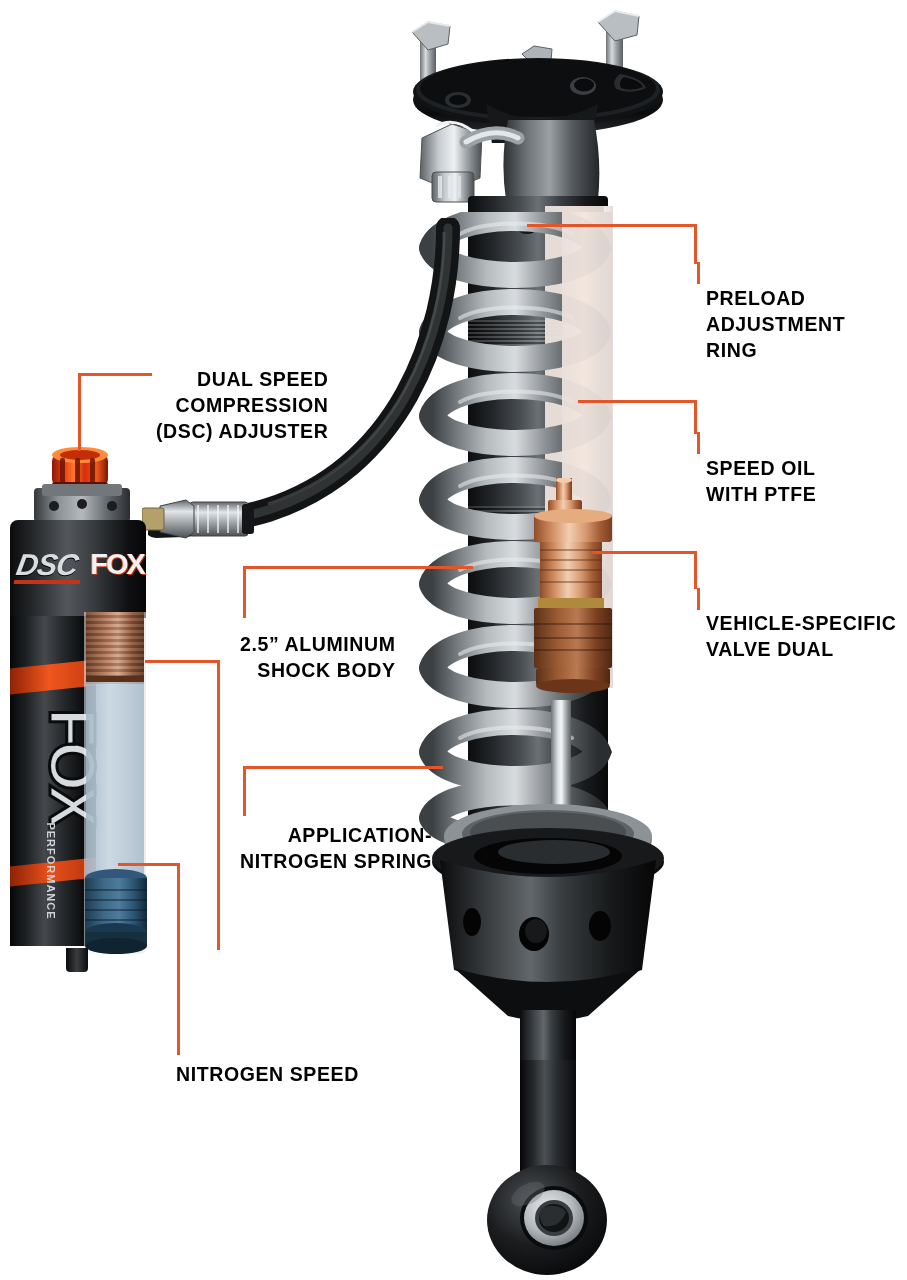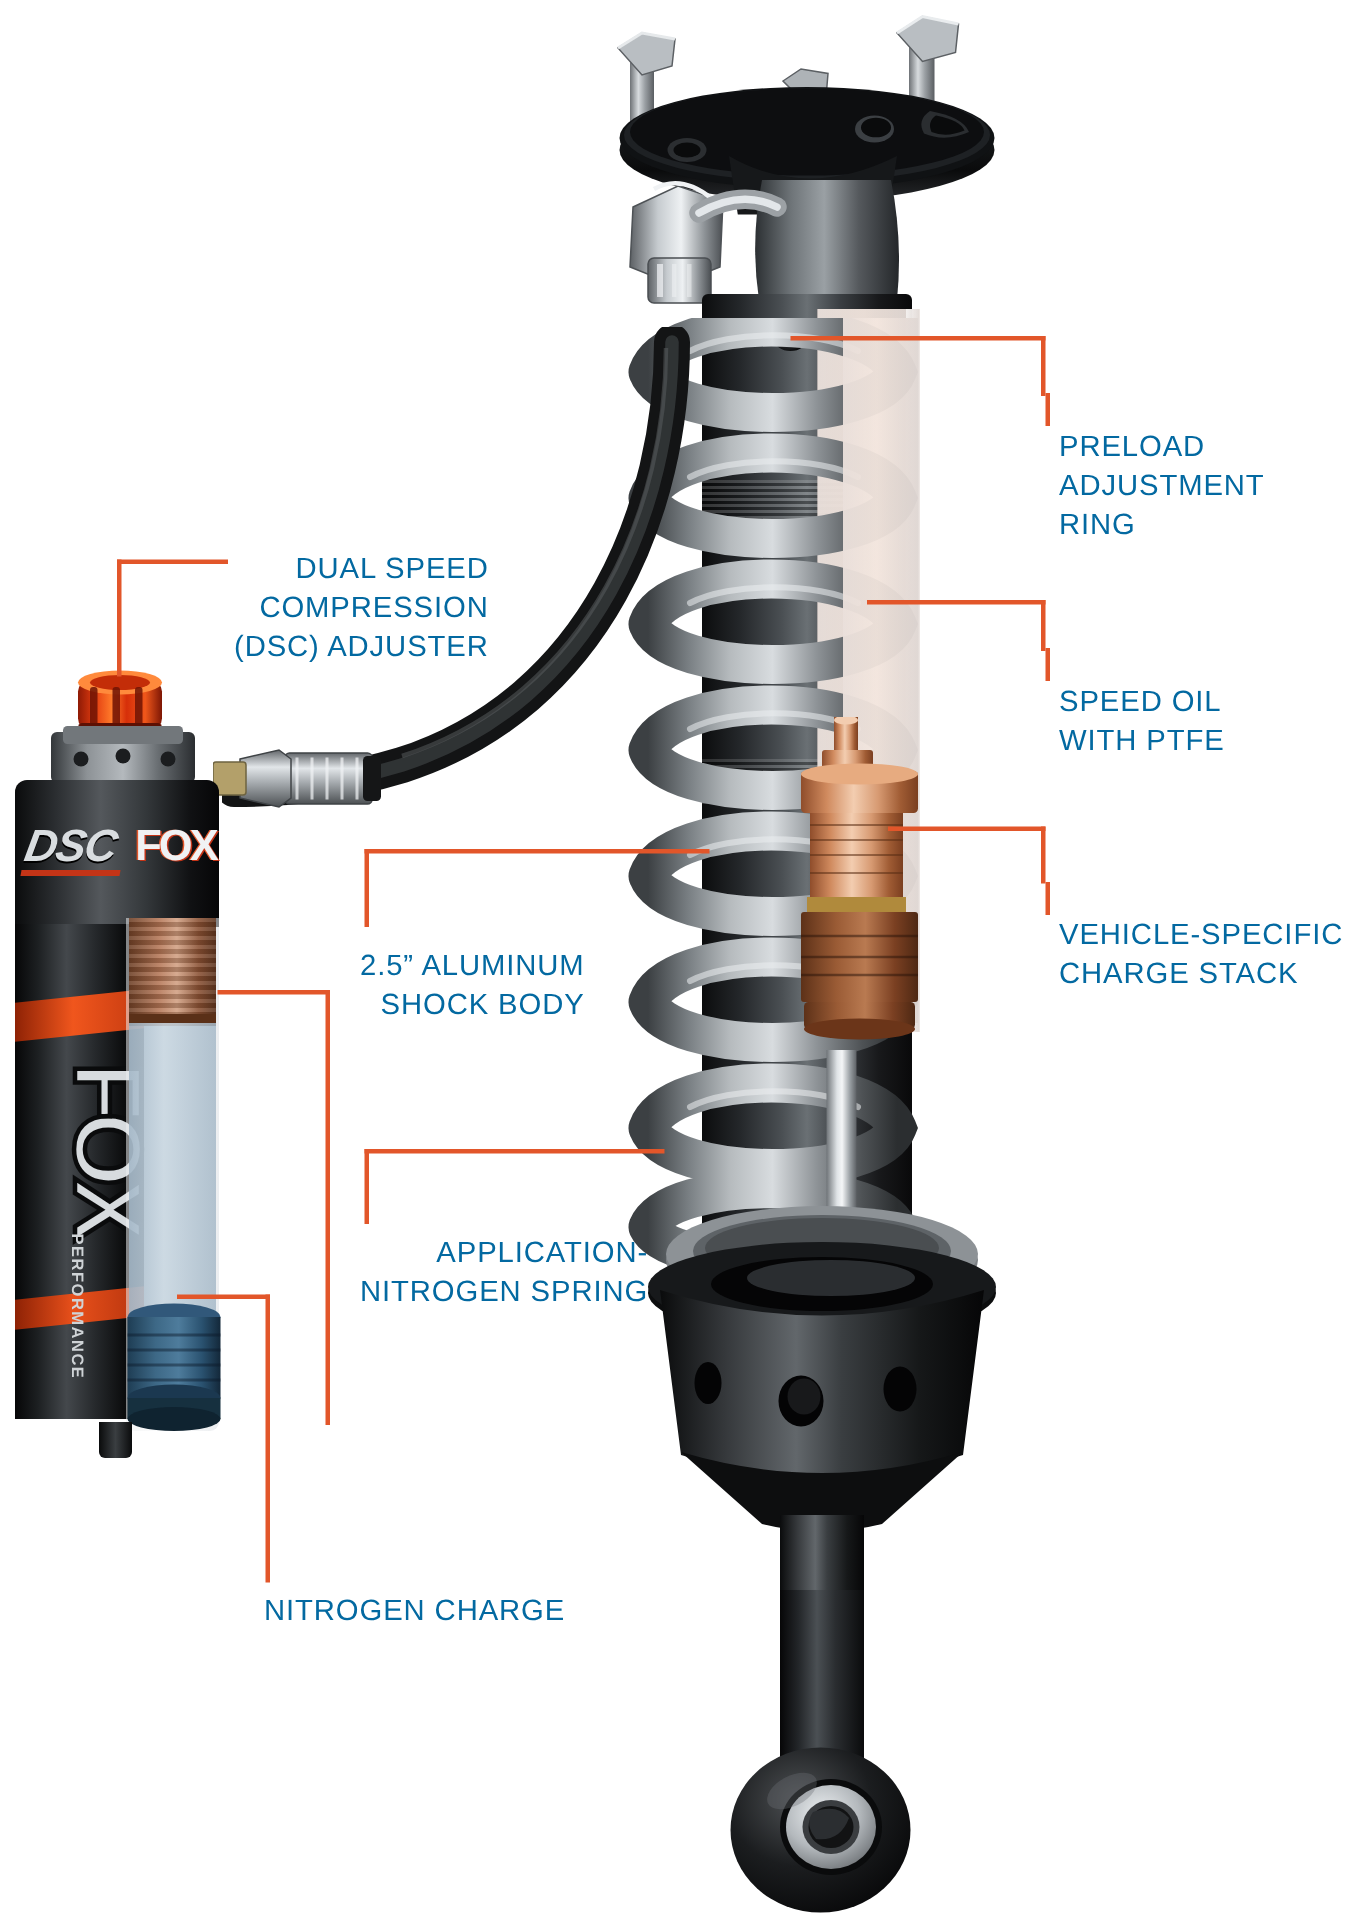--- a/index.html
+++ b/index.html
@@ -3,21 +3,21 @@
 <meta charset="utf-8">
 <style>
   html,body{margin:0;padding:0;background:#ffffff;}
   body{
     width:907px;height:1280px;position:relative;overflow:hidden;
     font-family:"Liberation Sans","DejaVu Sans",sans-serif;
   }
   .stage{position:absolute;inset:0;width:907px;height:1280px;}
 
   
-  .callout{position:absolute;color:#0369a1;font-weight:normal;
+  .callout{position:absolute;color:#000000;font-weight:bold;
            font-size:19.5px;line-height:26px;letter-spacing:.6px;
            white-space:pre-line;}
   .callout.right{text-align:left;}
   .callout.left{text-align:right;}
 
   
   .lead{position:absolute;background:#e2562a;}
   .lead.h{height:3px;}
   .lead.v{width:3px;}
 
@@ -476,24 +476,24 @@
 (DSC) ADJUSTER</div>
 
   <div class="callout right" style="left:706px;top:285px;">PRELOAD
 ADJUSTMENT
 RING</div>
 
   <div class="callout right" style="left:706px;top:455px;">SPEED OIL
 WITH PTFE</div>
 
   <div class="callout right" style="left:706px;top:610px;">VEHICLE-SPECIFIC
-CHARGE STACK</div>
+VALVE DUAL</div>
 
   <div class="callout left" style="left:240px;top:631px;">2.5” ALUMINUM
 SHOCK BODY</div>
 
   <div class="callout left" style="left:240px;top:822px;">APPLICATION-
 NITROGEN SPRING</div>
 
 
-  <div class="callout left" style="left:176px;top:1061px;">NITROGEN CHARGE</div>
+  <div class="callout left" style="left:176px;top:1061px;">NITROGEN SPEED</div>
 
 </div>
 
 </body></html>

